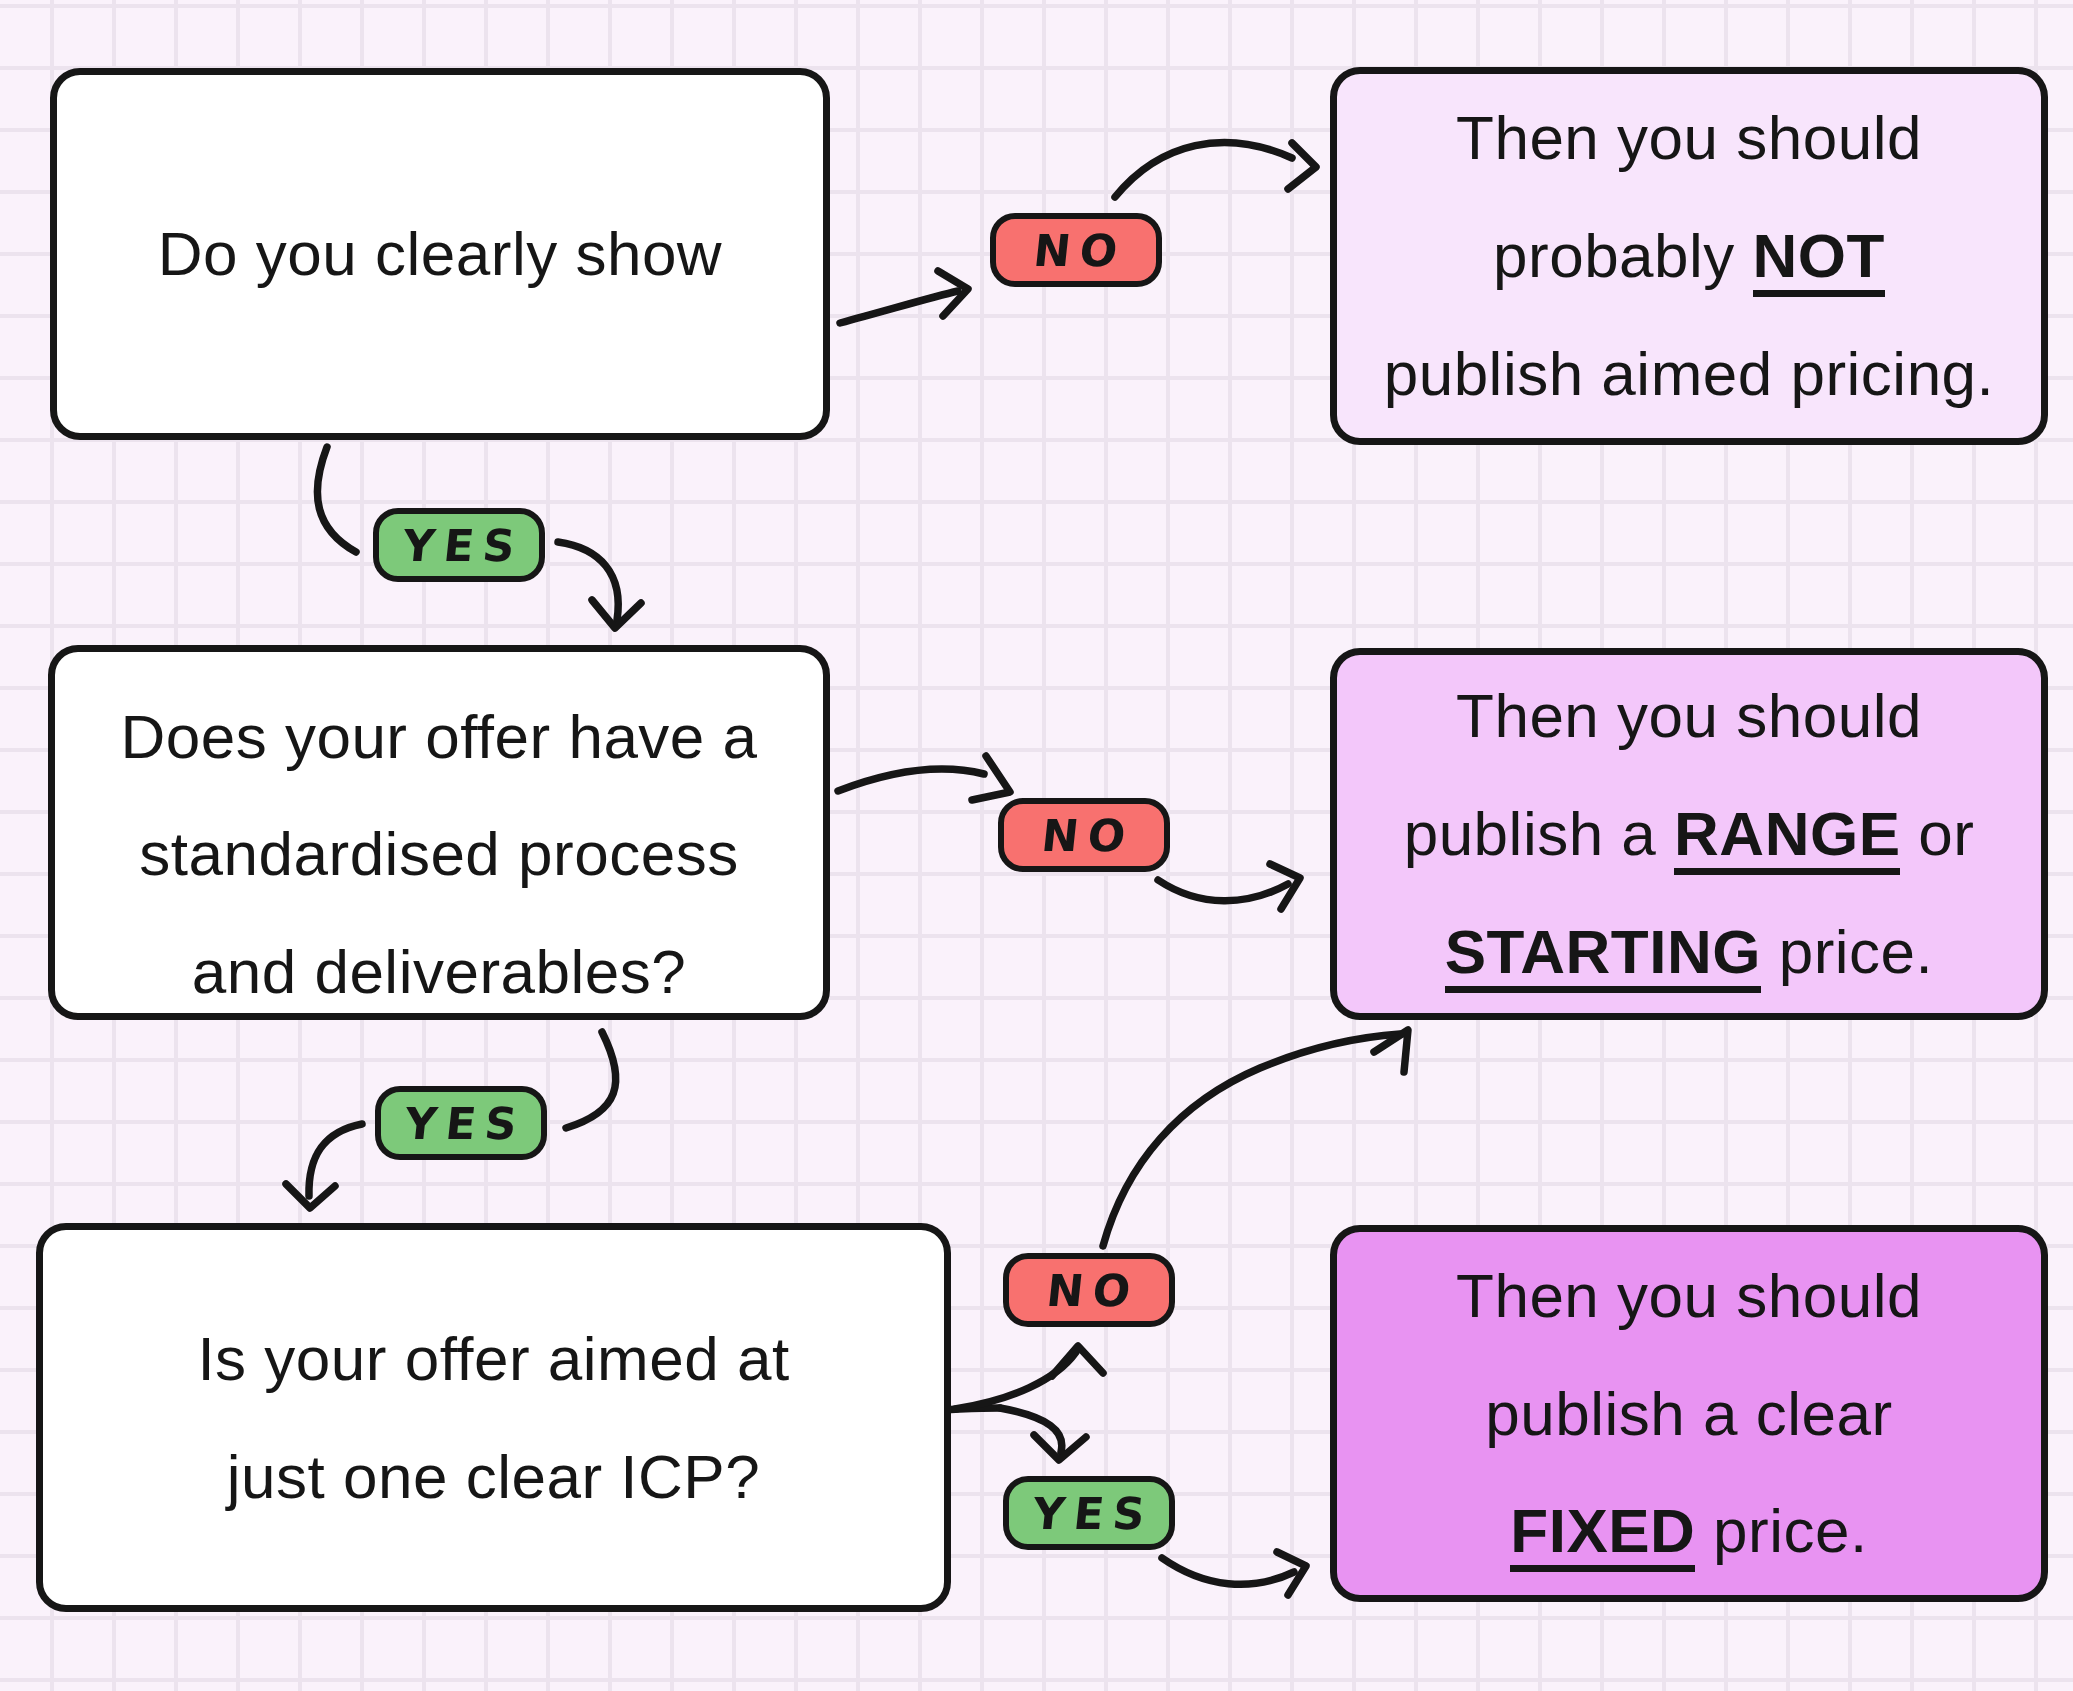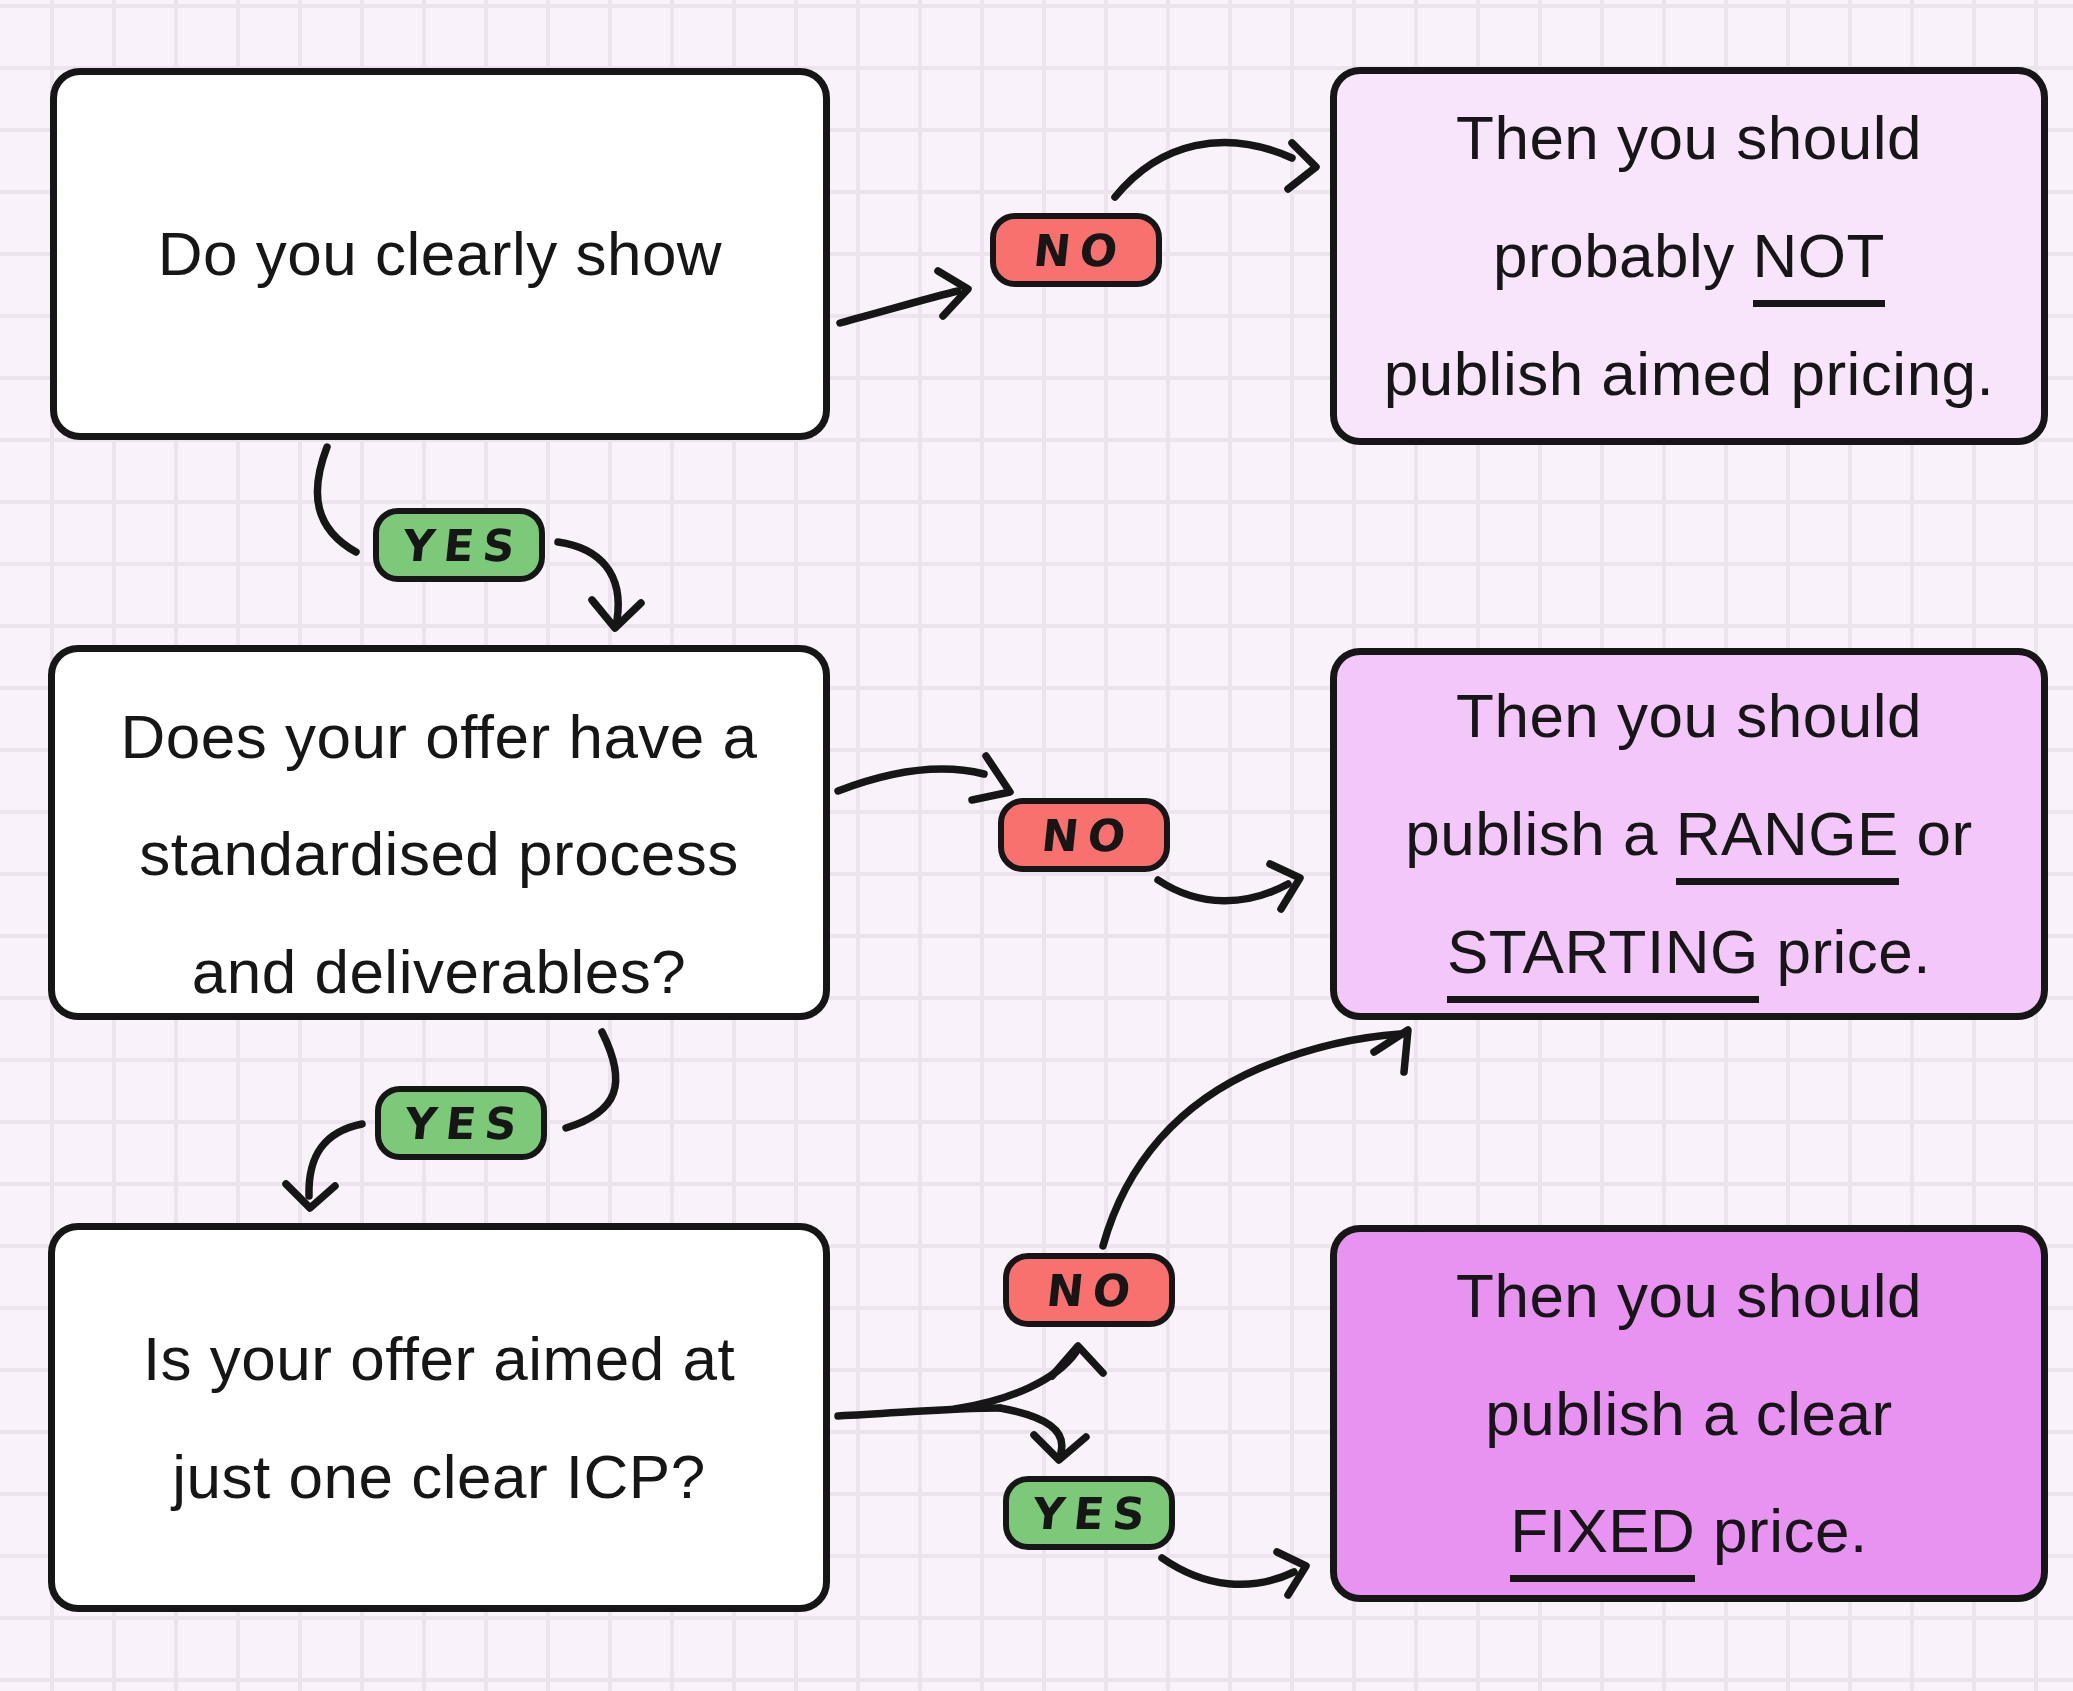--- a/index.html
+++ b/index.html
@@ -25,21 +25,21 @@
     border:7px solid var(--ink); border-radius:30px;
     display:flex; flex-direction:column; align-items:center; justify-content:center;
     text-align:center; color:var(--ink);
     font-size:62px; line-height:1.32; letter-spacing:0.5px;gap:36px;
   }
   .box.question{background:var(--box-white);}
   .box.o-not{background:var(--outcome-not);}
   .box.o-range{background:var(--outcome-range);}
   .box.o-fixed{background:var(--outcome-fixed);}
   .tline{white-space:pre;}
-  .em{font-weight:400; border-bottom:7px solid var(--ink); padding-bottom:10px;}
+  .em{font-weight:700; border-bottom:7px solid var(--ink); padding-bottom:0;}
   .badge{
     position:absolute; box-sizing:border-box; width:172px; height:74px;
     border:6px solid var(--ink); border-radius:25px;
     display:flex; align-items:center; justify-content:center;
     font-family:"DejaVu Sans", sans-serif; font-weight:700; font-size:44px;
     color:var(--ink); letter-spacing:9px;
   }
   .badge .blabel{display:inline-block; transform:skewX(-6deg); text-indent:9px;}
   .badge.no{background:var(--badge-no);}
   .badge.yes{background:var(--badge-yes);}
@@ -104,21 +104,21 @@
   <div class="box question" style="left:50px; top:68px; width:780px; height:372px;">
       <div class="tline"><span>Do you clearly show</span></div>
     </div>
 
   <div class="box question" style="left:48px; top:645px; width:782px; height:375px;justify-content:flex-end;">
       <div class="tline"><span>Does your offer have a</span></div>
       <div class="tline"><span>standardised process</span></div>
       <div class="tline"><span>and deliverables?</span></div>
     </div>
 
-  <div class="box question" style="left:48px; top:1223px; width:782px; height:389px;">
+  <div class="box question" style="left:36px; top:1223px; width:915px; height:389px;">
       <div class="tline"><span>Is your offer aimed at</span></div>
       <div class="tline"><span>just one clear ICP?</span></div>
     </div>
 
   <div class="box o-not" style="left:1330px; top:67px; width:718px; height:378px;">
       <div class="tline"><span>Then you should</span></div>
       <div class="tline"><span>probably </span><b class="em">NOT</b></div>
       <div class="tline"><span>publish aimed pricing.</span></div>
     </div>
 

